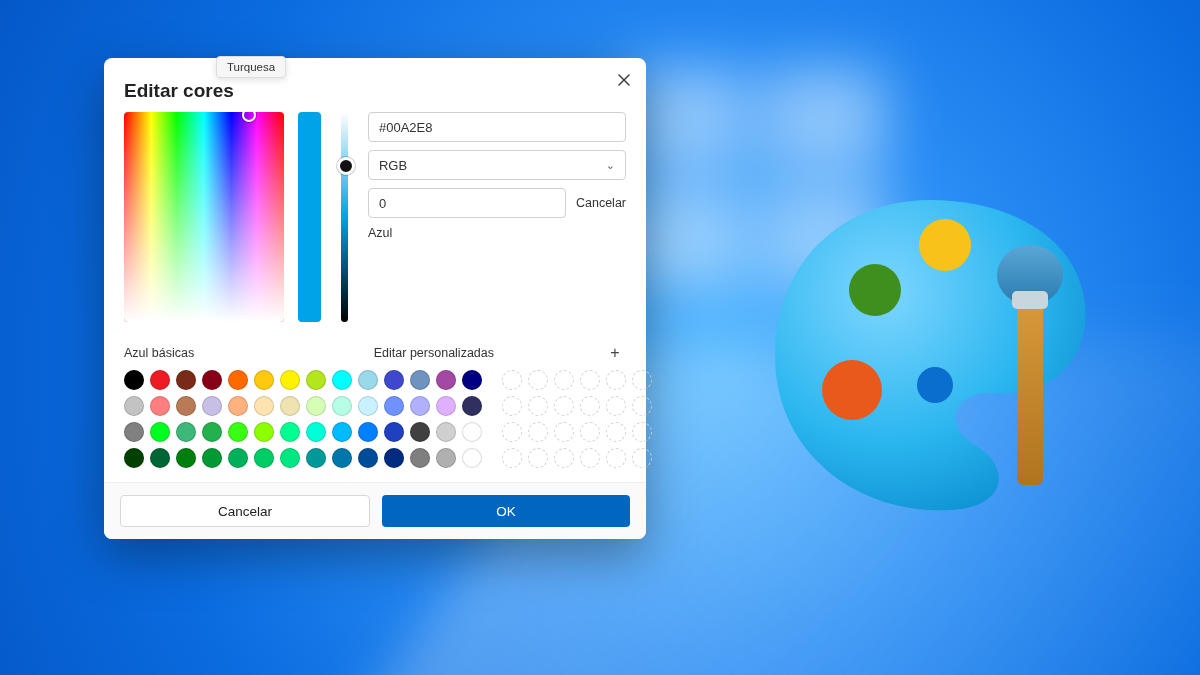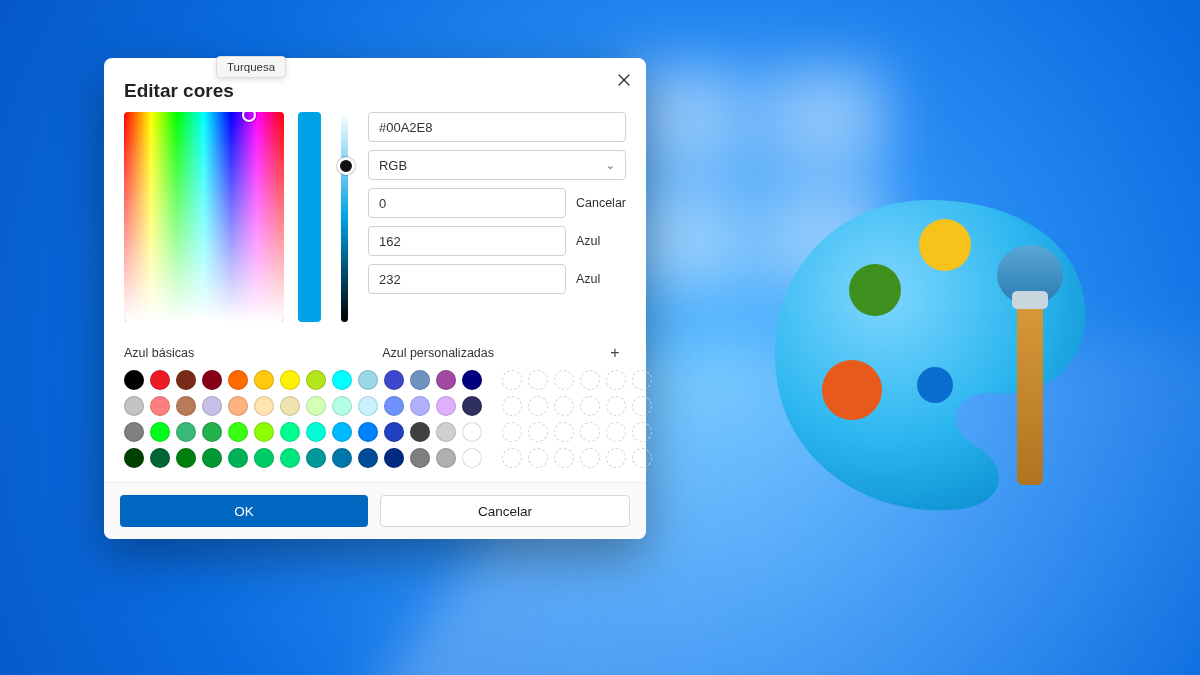--- a/index.html
+++ b/index.html
@@ -192,34 +192,29 @@
       <input class="txt-input" value="#00A2E8" style="">
       <div class="select">
         <span>RGB</span>
         <span class="chev">⌄</span>
       </div>
       <div class="val-row">
         <input class="txt-input" value="0" style="">
         <span class="val-label">Cancelar</span>
       </div>
       <div class="val-row">
-        <input class="txt-input" value="162" style="">
-        <span class="val-label">Azul</span>
-      </div>
-      <div class="val-row">
-        <input class="txt-input" value="232" style="">
         <span class="val-label">Azul</span>
       </div>
     </div>
   </div>
 
   <div class="section-row">
     <span class="section-label">Azul básicas</span>
     <span style="flex:1"></span>
-    <span class="section-label" style="margin-right:110px">Azul personalizadas</span>
+    <span class="section-label" style="margin-right:110px">Editar personalizadas</span>
     <div class="add-btn">
       <span>+</span>
     </div>
   </div>
 
   <div class="swatch-zone">
     <div class="basic-grid" id="basic-grid">
         <div class="swatch" style="background: rgb(0, 0, 0);"></div>
         <div class="swatch" style="background: rgb(237, 28, 36);"></div>
         <div class="swatch" style="background: rgb(122, 43, 24);"></div>
@@ -299,18 +294,18 @@
         <div class="empty-swatch"></div>
         <div class="empty-swatch"></div>
         <div class="empty-swatch"></div>
         <div class="empty-swatch"></div>
         <div class="empty-swatch"></div>
         <div class="empty-swatch"></div>
       </div>
   </div>
 
   <div class="dlg-footer">
+    <div class="btn btn-secondary">Cancelar</div>
     <div class="btn btn-primary">OK</div>
-    <div class="btn btn-secondary">Cancelar</div>
   </div>
 </div>
 
 <div class="tooltip">Turquesa</div>
 
 </body></html>

